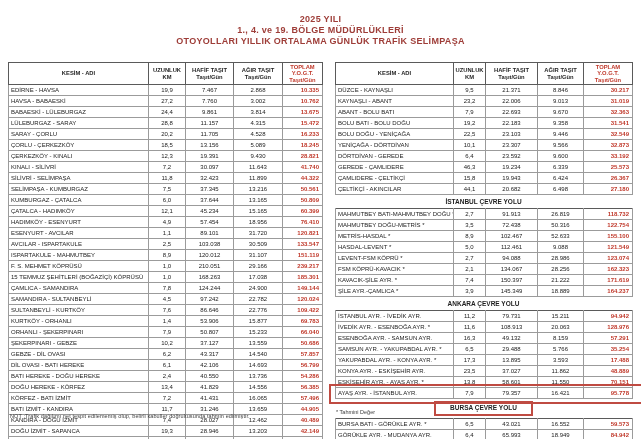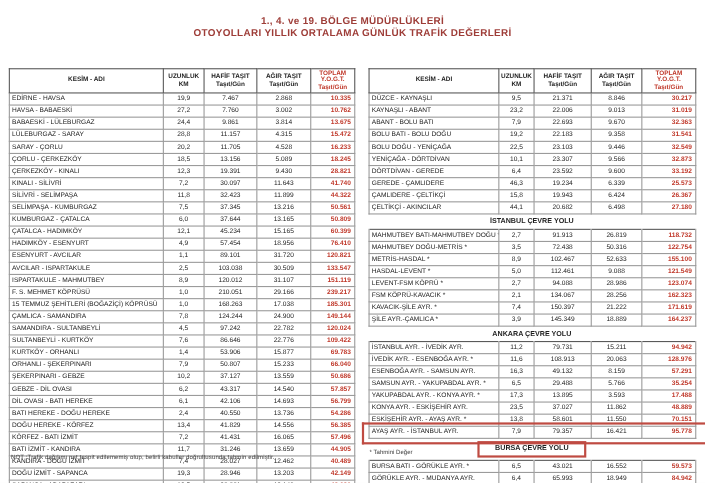--- a/index.html
+++ b/index.html
@@ -53,22 +53,23 @@
     position:absolute;left:329px;top:384px;width:310px;height:16px;
     border:2px solid var(--annotation-color);border-right:none;background:transparent;pointer-events:none;
   }
 </style>
 </head>
 <body>
 
 <div class="page">
 
   <div class="title">
+    <div>2025 YILI</div>
     <div>1., 4. ve 19. BÖLGE MÜDÜRLÜKLERİ</div>
-    <div>OTOYOLLARI YILLIK ORTALAMA GÜNLÜK TRAFİK DEĞERLERİ</div>
+    <div>OTOYOLLARI YILLIK ORTALAMA GÜNLÜK TRAFİK SELİMPAŞA</div>
   </div>
 
   <div class="left-col">
     <table class="ltab">
       <colgroup>
           <col class="c1">
           <col class="c2">
           <col class="c3">
           <col class="c4">
           <col class="c5">

